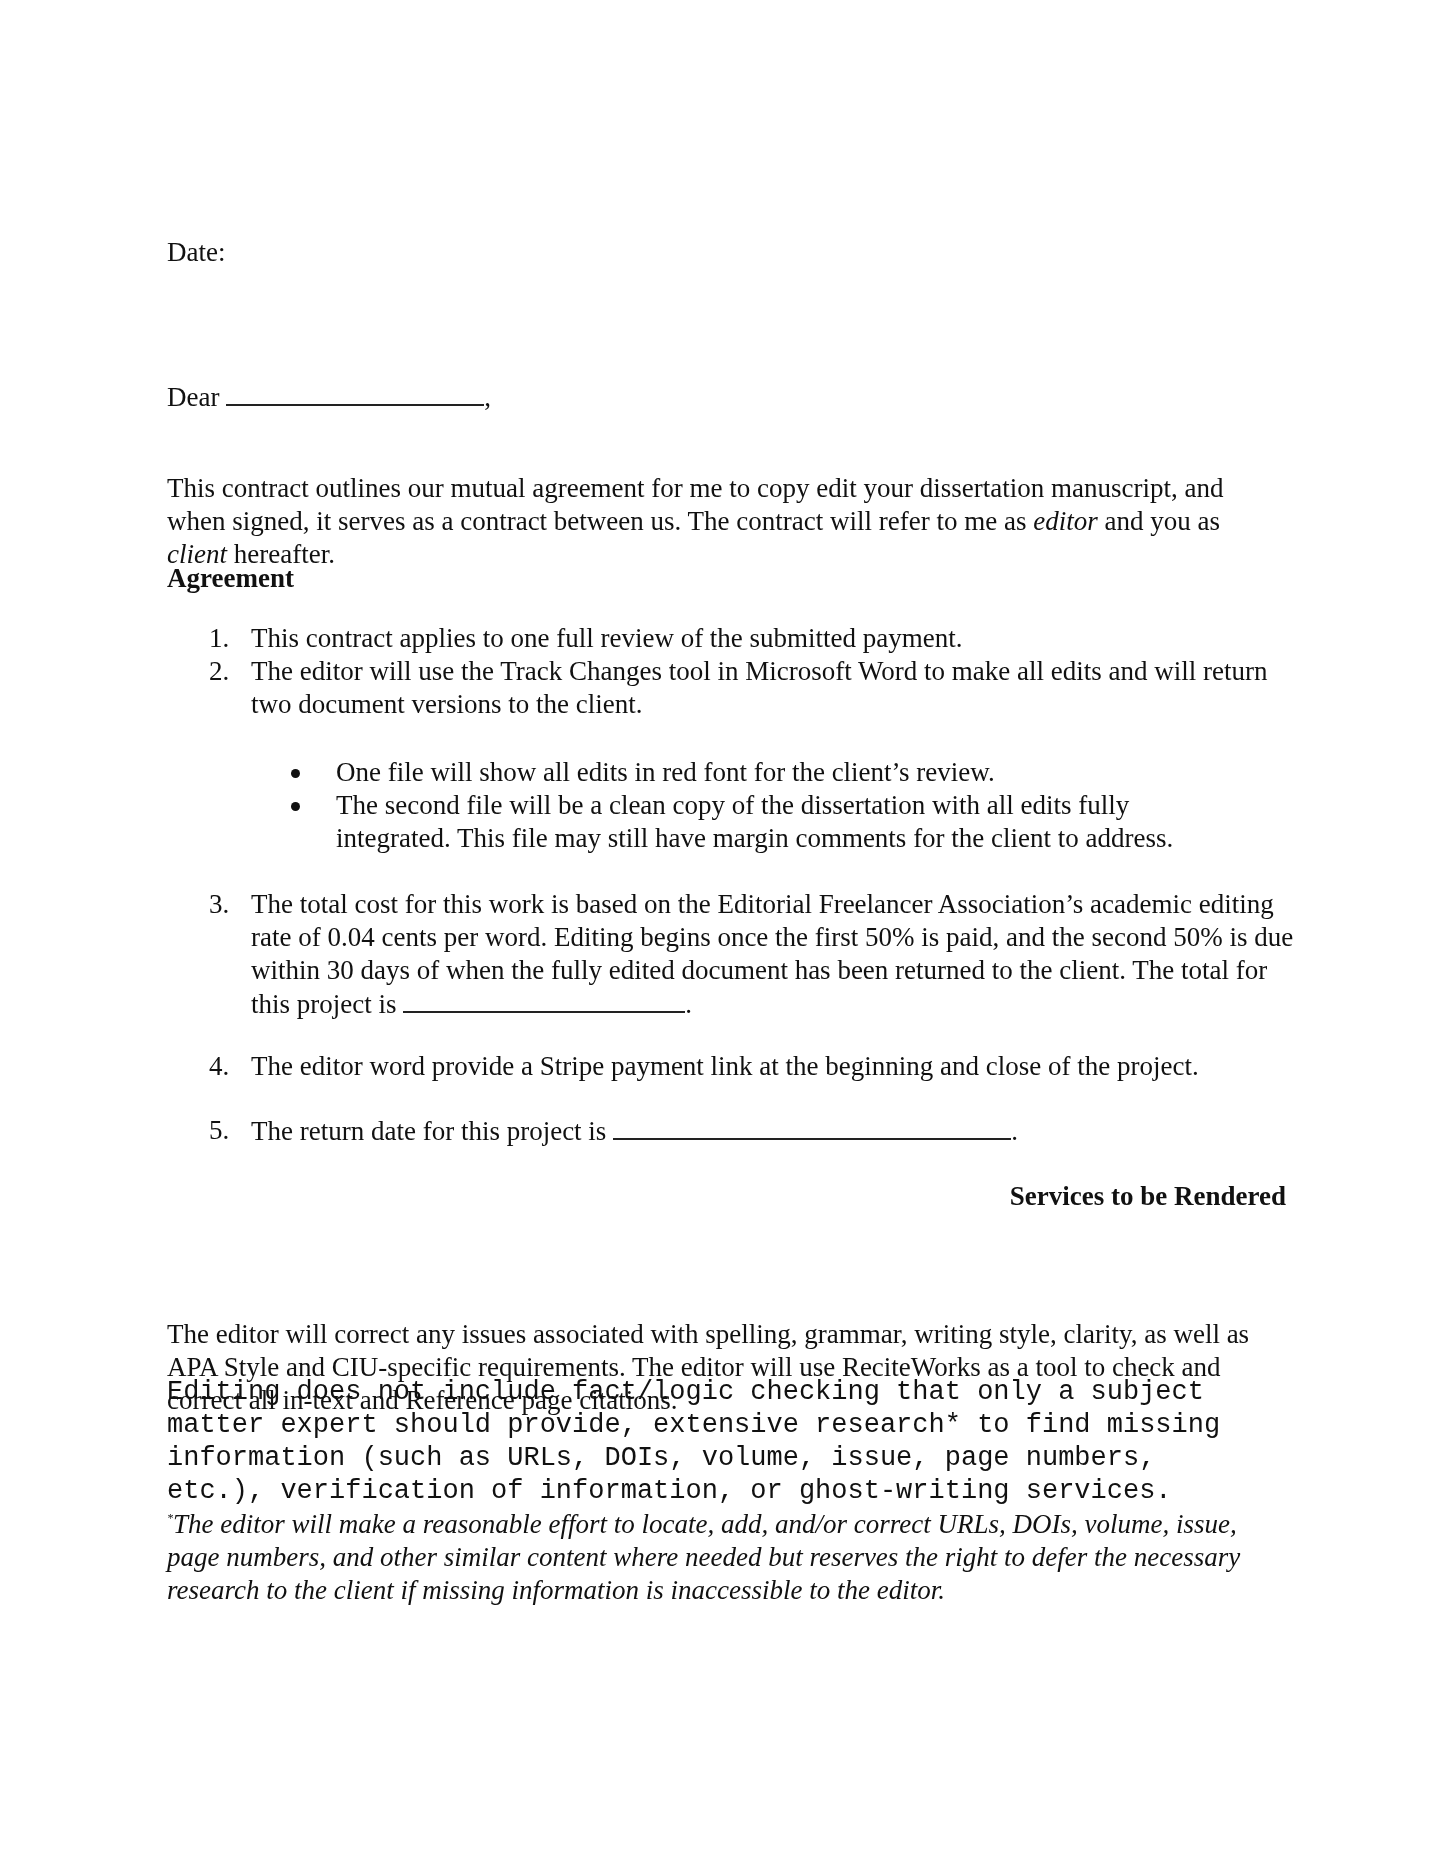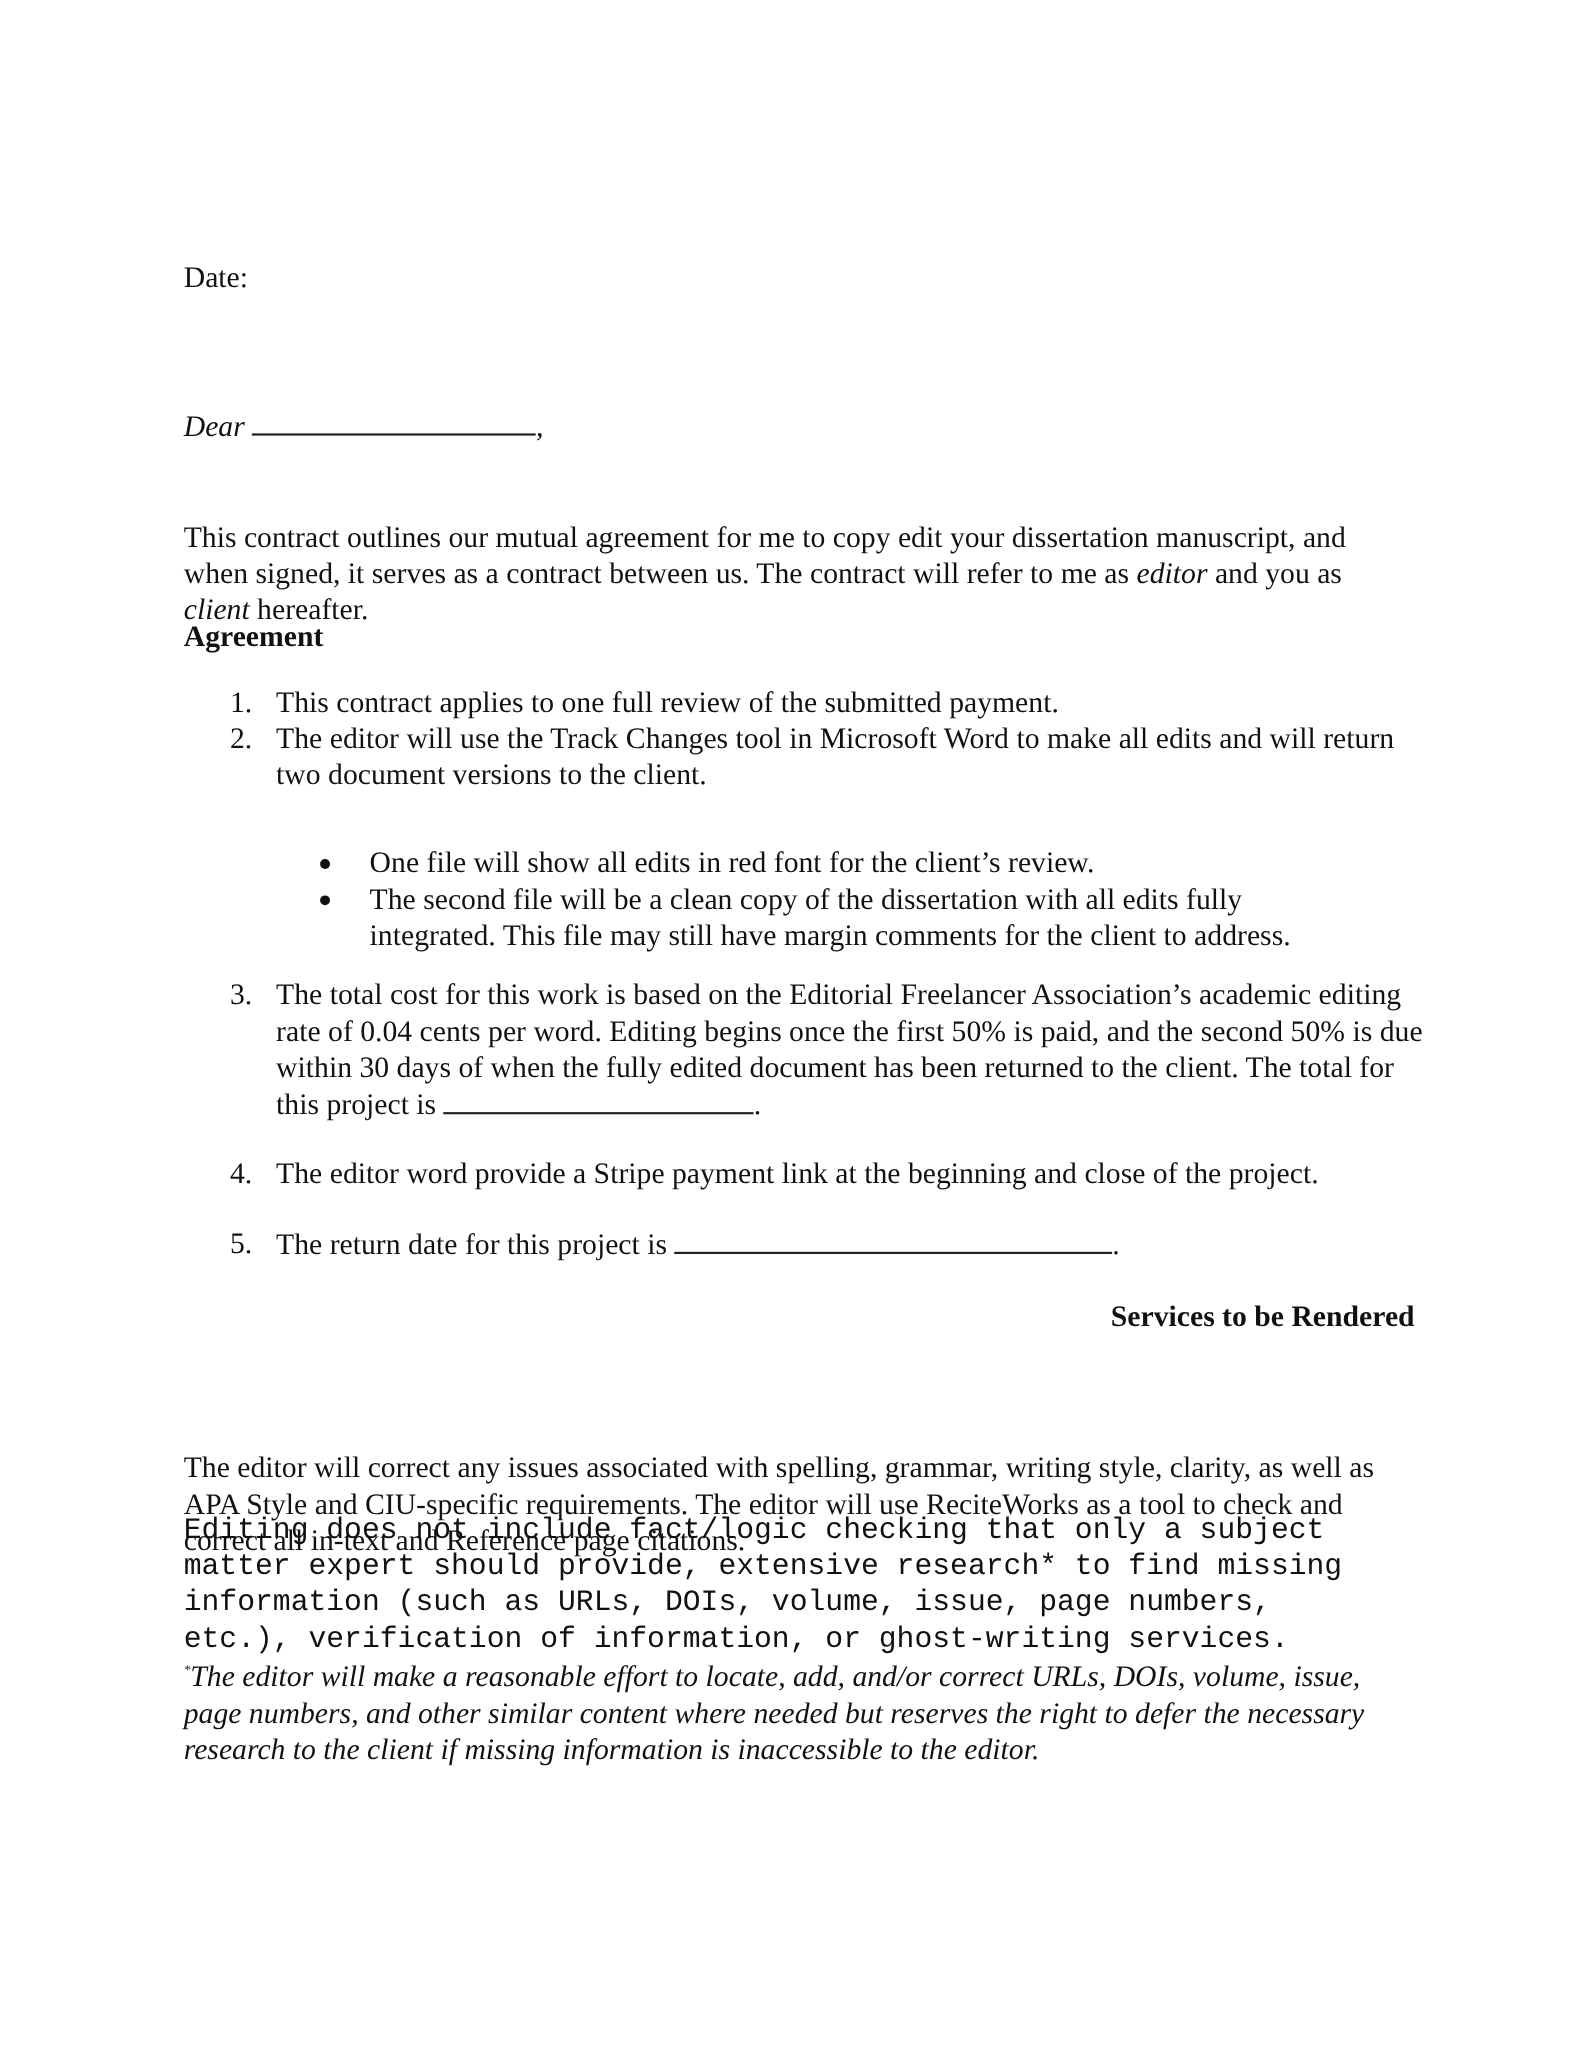--- a/index.html
+++ b/index.html
@@ -24,41 +24,41 @@
   .foot { font-style: italic; }
   .foot sup { font-size: 12px; vertical-align: top; line-height: 20px; }
 </style>
 </head>
 <body>
 
 <div class="abs" style="top:236px;">
   <span>Date:</span>
 </div>
 
-<div class="abs" style="top:370px;font-style:italic;">
+<div class="abs" style="top:380px;">
   <span>Dear</span>
   <span class="blank" style="width:258px;"></span><span>,</span>
 </div>
 
 <p class="abs" style="top:432px; right:170px;margin-top:40px;"><span>This contract outlines our mutual agreement for me to copy edit your dissertation manuscript, and when signed, it serves as a contract between us. The contract will refer to me as </span><em>editor</em><span> and you as </span><em>client</em><span> hereafter.</span></p>
 
 <div class="abs heading" style="top:562px;">Agreement</div>
 
 <div class="list" style="top:622px;">
   <div class="item">
     <span class="num">1.</span>
     <span>This contract applies to </span><span class="u">one full review</span><span> of the submitted payment.</span>
   </div>
   <div class="item" style="right:0; padding-right:10px;">
     <span class="num">2.</span>
     <span>The editor will use the Track Changes tool in Microsoft Word to make all edits and will return two document versions to the client.</span>
   </div>
 </div>
 
-<div class="list" style="top:756px;margin-top:12px;">
+<div class="list" style="top:756px;">
   <div class="bullets">
     <div class="bullet">
       <span class="dot"></span>
       <span>One file will show all edits in red font for the client’s review.</span>
     </div>
     <div class="bullet" style="padding-right:40px;">
       <span class="dot"></span>
       <span>The second file will be a clean copy of the dissertation with all edits fully integrated. This file may still have margin comments for the client to address.</span>
     </div>
   </div>

